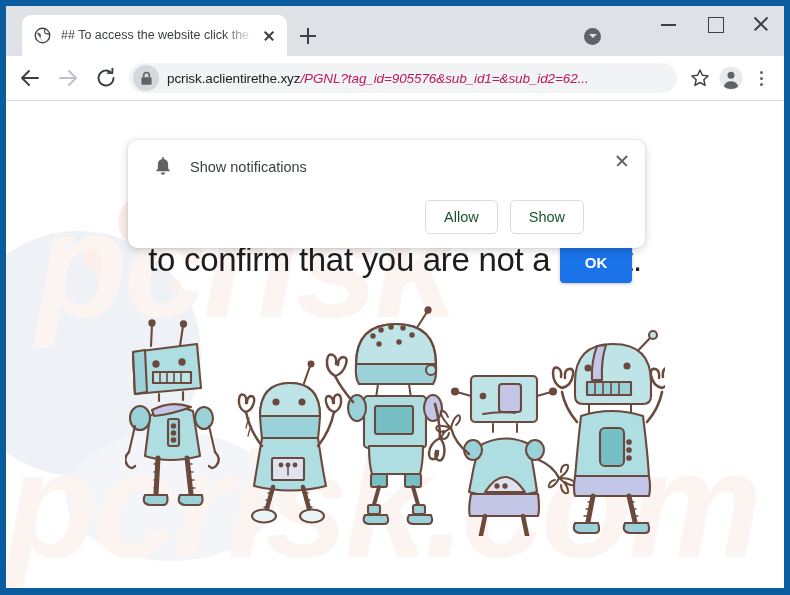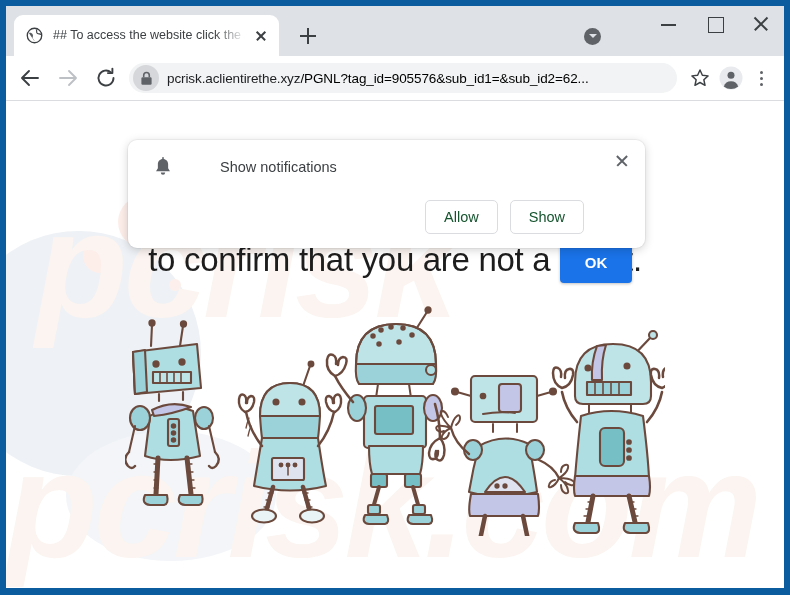--- a/index.html
+++ b/index.html
@@ -31,21 +31,21 @@
 
   
   .tabstrip {
     position: relative;
     height: 50px;
     background: #dee1e6;
   }
 
   .tab {
     position: absolute;
-    left: 8px; top: 9px;
+    left: 16px; top: 9px;
     width: 265px; height: 41px;
     background: #ffffff;
     border-radius: 9px 9px 0 0;
     display: flex;
     align-items: center;
     padding: 0 9px 0 12px;
   }
 
   .tab-favicon {
     width: 17px; height: 17px;
@@ -188,21 +188,21 @@
   }
 
   .url-text {
     font-size: 13.5px;
     color: #202124;
     white-space: nowrap;
     overflow: hidden;
     text-overflow: ellipsis;
     letter-spacing: -0.1px;
   }
-  .url-text .dim { color: #000000; }
+  .url-text .dim { color: #be185d; font-style: italic; }
 
   .tb-icon {
     width: 28px; height: 28px;
     position: relative;
     flex: 0 0 28px;
     margin-left: 3px;
   }
 
   .menu-dots {
     width: 28px; height: 28px;
@@ -345,21 +345,20 @@
     color: #202124;
     margin-bottom: 15px;
     letter-spacing: -0.1px;
   }
 
   .perm-row {
     display: flex;
     align-items: center;
     margin-bottom: 22px;
     padding-left: 2px;
-    gap: 30px;
   }
   .perm-row .bell {
     width: 22px; height: 22px;
     flex: 0 0 22px;
     margin-right: 16px;
   }
   .perm-row-label {
     font-size: 14.5px;
     color: #3c4043;
   }

